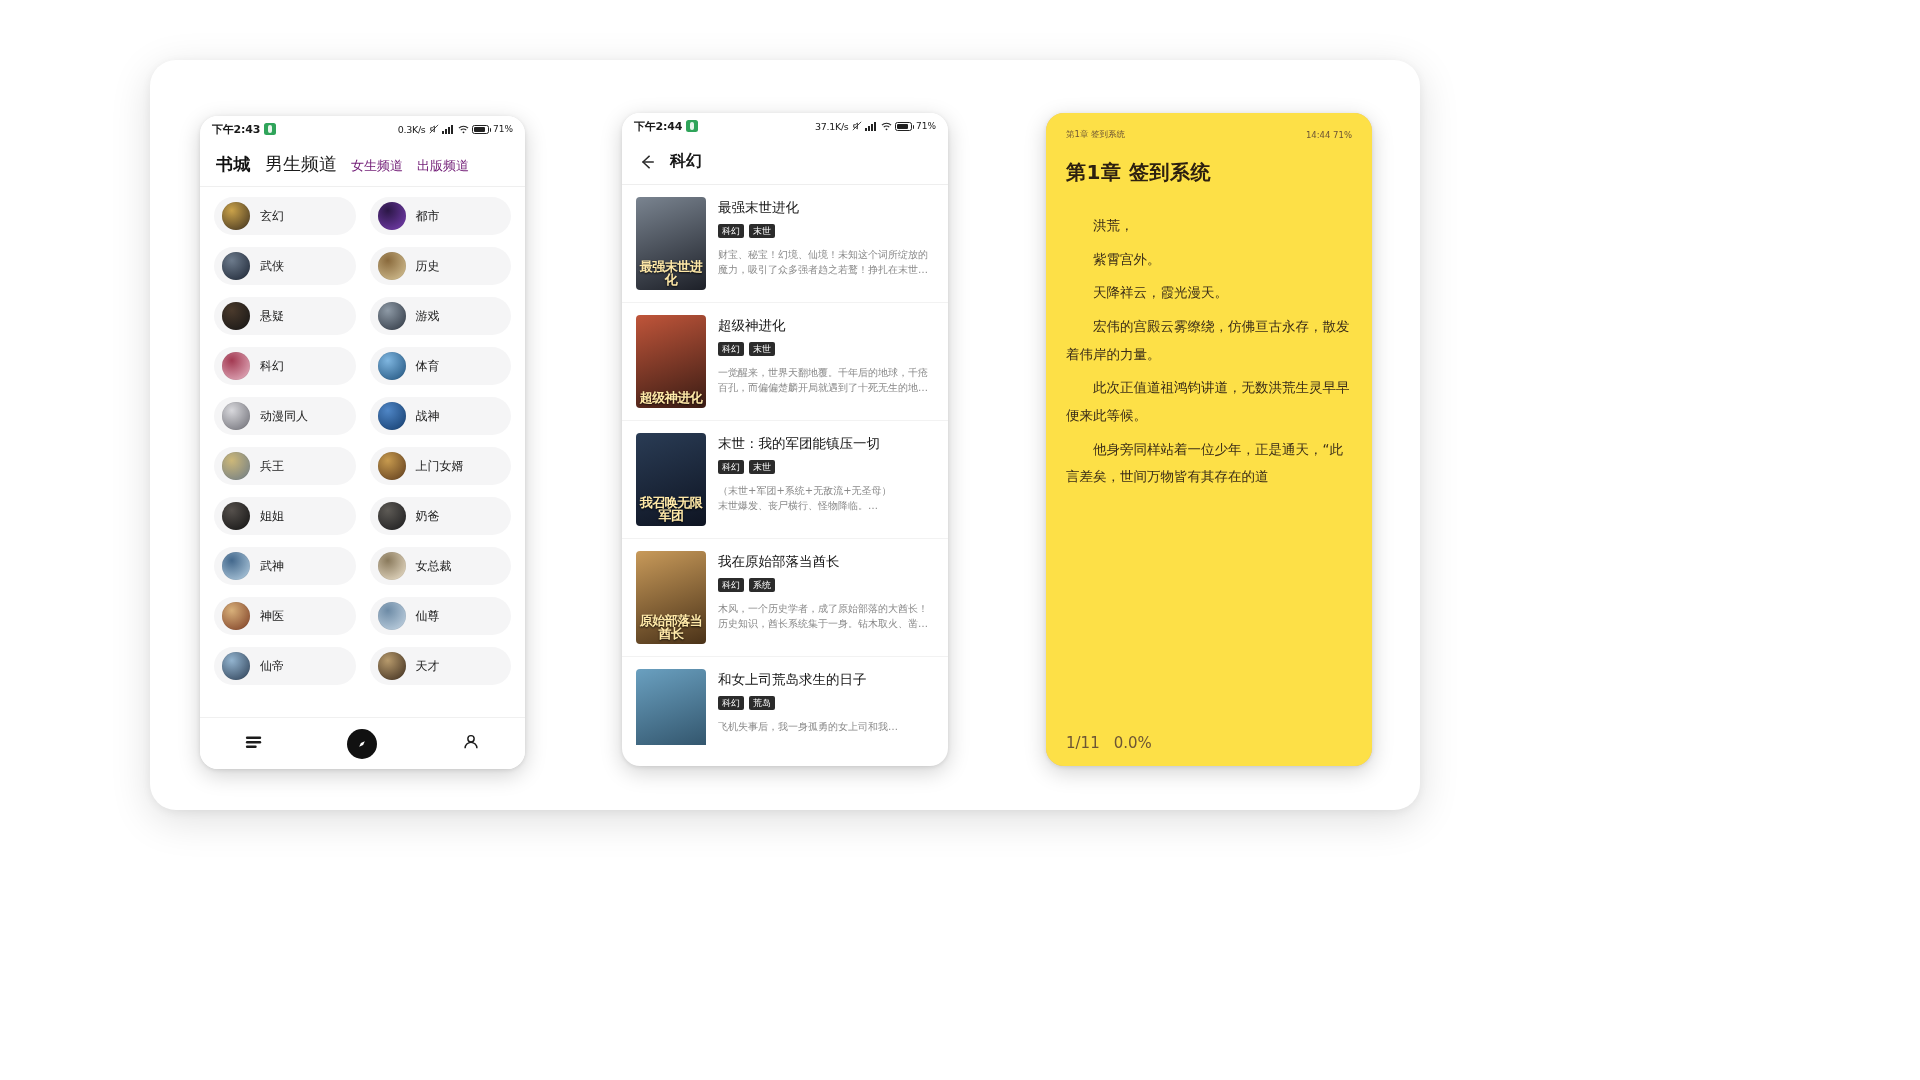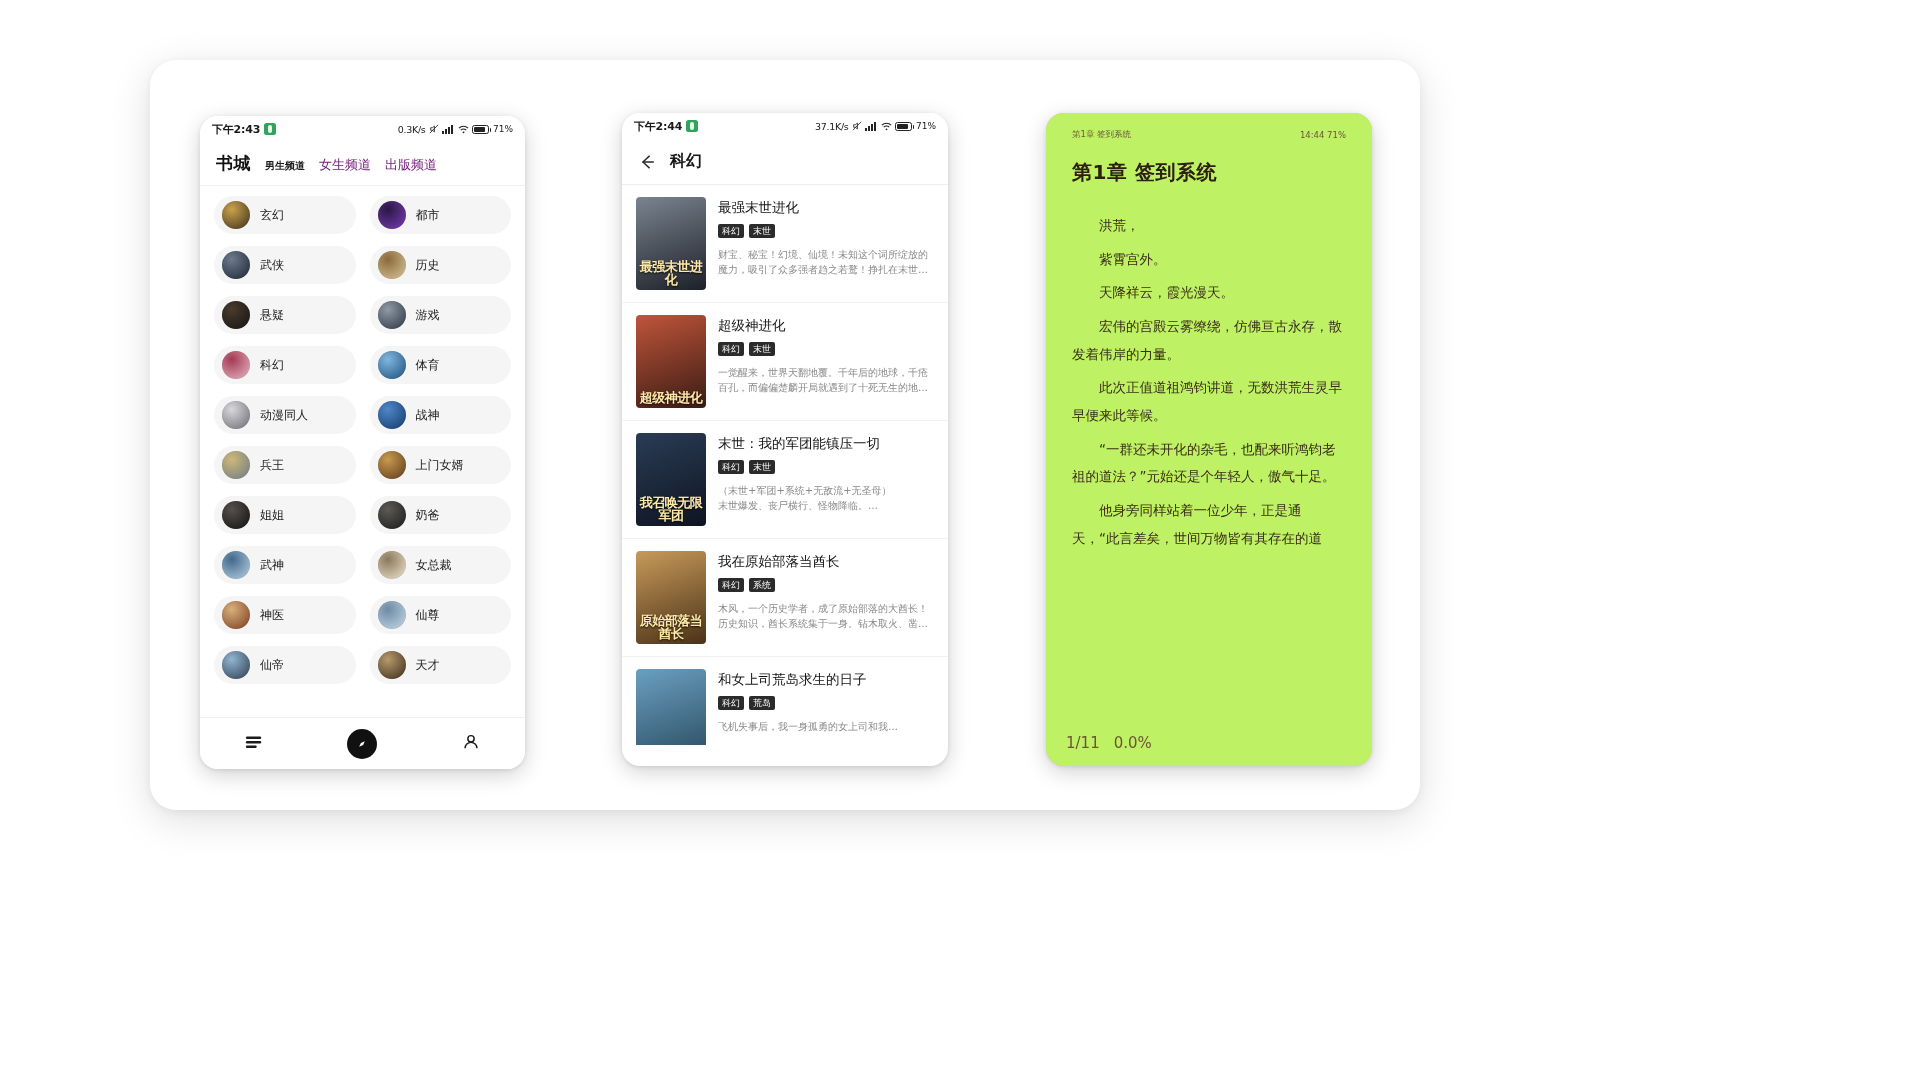--- a/index.html
+++ b/index.html
@@ -79,21 +79,21 @@
   .sb-pct { font-size: 9px; }
 
   
   .bs-tabs {
     display: flex; align-items: baseline; gap: 14px;
     padding: 10px 16px 10px 16px;
     background: #fff;
   }
   .bs-brand { font-size: 17px; font-weight: 700; color: #111; letter-spacing: 0.5px; }
   .bs-tab { font-size: 13px; color: #701a75; }
-  .bs-tab.active { color: #1b1b1b; font-weight: 700; font-size: 10px; }
+  .bs-tab.active { color: #1b1b1b; font-weight: 400; font-size: 18px; }
   .bs-divider { height: 1px; background: #efefef; margin: 0 0 0 0; }
 
   .cat-scroll {
     height: 507px;
     overflow: hidden;
     padding: 10px 14px 0 14px;
     background: #fff;
     text-align: center;
   }
   .cat-grid {
@@ -166,21 +166,21 @@
     font-size: 9px; color: #ffffff; background: #2b2b2b;
     padding: 1.5px 4px; border-radius: 2px; line-height: 1.2;
   }
   .book-desc {
     font-size: 10px; color: #8a8a8a; line-height: 1.55;
     display: -webkit-box; -webkit-line-clamp: 2; -webkit-box-orient: vertical;
     overflow: hidden;
   }
 
   
-  .reader { height: 100%; background: #bef264; position: relative; padding: 0 24px; }
+  .reader { height: 100%; background: #fde047; position: relative; padding: 0 18px; }
   .rd-top {
     display: flex; justify-content: space-between; align-items: center;
     padding: 16px 2px 0 2px;
     font-size: 8.5px; color: #6d5534;
   }
   .rd-chaptertitle {
     font-size: 20px; font-weight: 700; color: #2d2010;
     padding: 18px 2px 0 2px; letter-spacing: 0.5px;
   }
   .rd-body { padding: 26px 2px 0 2px; }
@@ -482,21 +482,20 @@
       </div>
 
       <div class="rd-chaptertitle">第1章 签到系统</div>
 
       <div class="rd-body" id="reader-body">
           <p class="rd-p">洪荒，</p>
           <p class="rd-p">紫霄宫外。</p>
           <p class="rd-p">天降祥云，霞光漫天。</p>
           <p class="rd-p">宏伟的宫殿云雾缭绕，仿佛亘古永存，散发着伟岸的力量。</p>
           <p class="rd-p">此次正值道祖鸿钧讲道，无数洪荒生灵早早便来此等候。</p>
-          <p class="rd-p">“一群还未开化的杂毛，也配来听鸿钧老祖的道法？”元始还是个年轻人，傲气十足。</p>
           <p class="rd-p">他身旁同样站着一位少年，正是通天，“此言差矣，世间万物皆有其存在的道</p>
         </div>
 
       <div class="rd-bottom">
         <span>1/11</span>
         <span>0.0%</span>
       </div>
     </div>
   </div>
 </div>

